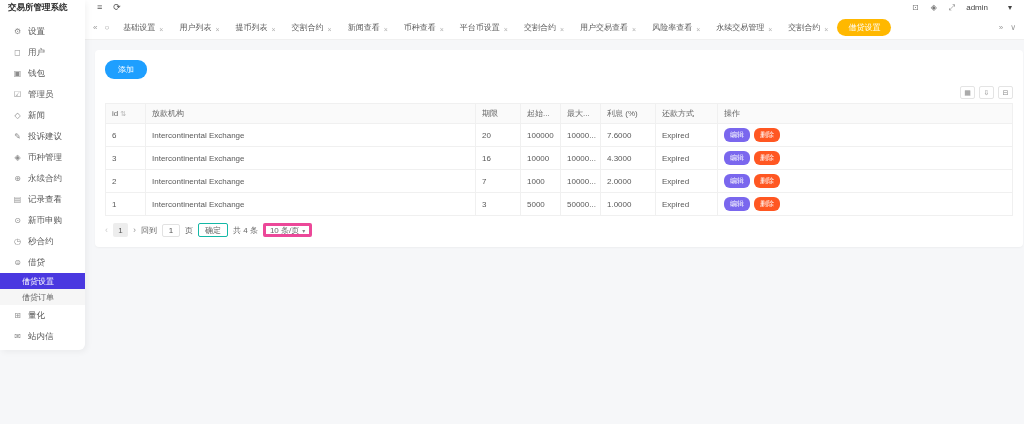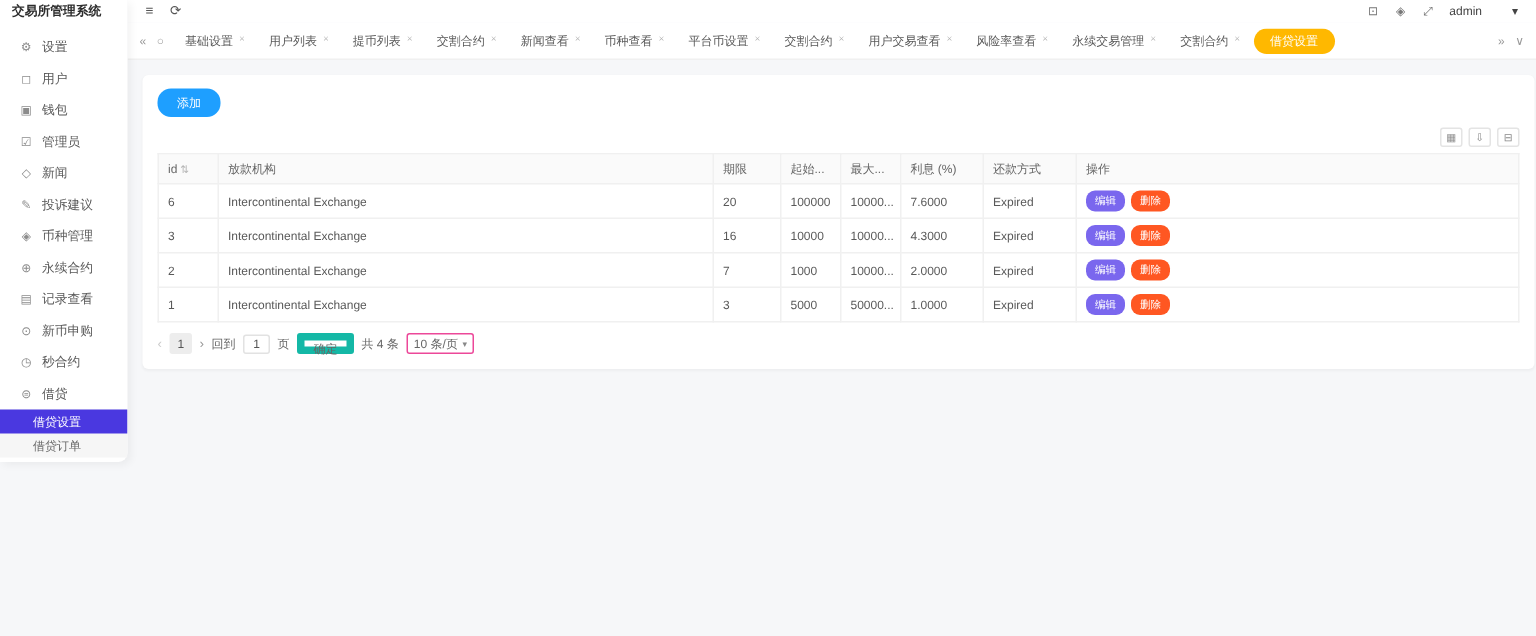--- a/index.html
+++ b/index.html
@@ -1,21 +1,21 @@
 <!DOCTYPE html>
 <html><head>
 <meta charset="utf-8">
 <style>
   * { box-sizing: border-box; margin: 0; padding: 0; }
   html,body { width:1024px; height:424px; overflow:hidden; }
   body { font-family:"Liberation Sans","DejaVu Sans",sans-serif; background:#f6f7f9; color:#595959; }
   .app { display:flex; width:1024px; height:424px; }
 
   
-  .sidebar { width:85px; min-width:85px; height:308px; background:#fff; z-index:3;
+  .sidebar { width:85px; min-width:85px; height:350px; background:#fff; z-index:3;
              box-shadow:2px 2px 6px rgba(0,0,0,.05); border-radius:0 0 6px 0;
              display:flex; flex-direction:column; }
   .logo { height:15px; line-height:15px; padding-left:8px; font-size:8.5px; font-weight:bold; color:#2d2d2d; white-space:nowrap; }
   .menu { flex:1; padding-top:6px; overflow:hidden; }
   .menu-item { height:21px; display:flex; align-items:center; gap:6px; padding-left:13px;
                font-size:8.5px; color:#595959; cursor:pointer; white-space:nowrap; }
   .menu-item .mi-icon { font-size:8px; color:#8c8c8c; width:9px; text-align:center; }
   .submenu { background:#f6f6f6; }
   .sub-item { height:16px; display:flex; align-items:center; padding-left:22px;
               font-size:8px; color:#666; cursor:pointer; white-space:nowrap; }
@@ -26,22 +26,22 @@
   .topbar { height:15px; background:#fff; display:flex; align-items:center; padding:0 12px; gap:11px; }
   .tb-icon { font-size:9px; color:#555; cursor:pointer; line-height:1; }
   .tb-spacer { flex:1; }
   .tb-right-icon { font-size:8px; color:#777; cursor:pointer; }
   .user-drop { font-size:8px; color:#444; cursor:pointer; display:flex; align-items:center; gap:20px; }
 
   .tabbar { height:25px; background:#fff; border-bottom:1px solid #f0f0f0;
             display:flex; align-items:center; padding:0 8px; gap:7px; }
   .tab-ctrl { font-size:8px; color:#999; cursor:pointer; }
   .tabs { display:flex; align-items:center; gap:2px; flex:1; min-width:0; overflow:hidden; }
-  .tab { display:flex; align-items:flex-start; gap:4px; padding:3px 7px; font-size:8px;
-         color:#595959; cursor:pointer; white-space:nowrap;font-family:Liberation Serif, serif; }
+  .tab { display:flex; align-items:flex-end; gap:4px; padding:3px 7px; font-size:8px;
+         color:#595959; cursor:pointer; white-space:nowrap; }
   .tab .tab-close { color:#b0b0b0; font-size:7px; }
   .tab.active { background:#ffb800; color:#fff; border-radius:9px; padding:3px 11px; }
 
   .content { flex:1; background:#f6f7f9; padding:10px 1px 0 10px; }
   .card { background:#fff; border-radius:4px; padding:8px 10px 10px; box-shadow:0 1px 2px rgba(0,0,0,.04); }
   .add-btn { background:#1e9fff; color:#fff; border:none; border-radius:9px;
              font-size:8px; padding:4px 13px; cursor:pointer; }
   .tool-row { display:flex; justify-content:flex-end; gap:4px; margin:7px 0 4px; }
   .tool-btn { width:15px; height:13px; border:1px solid #e4e4e4; border-radius:2px; background:#fff;
               color:#8a8a8a; font-size:7px; display:flex; align-items:center; justify-content:center; cursor:pointer; }
@@ -57,23 +57,23 @@
   .act-edit { background:#7a67ee; }
   .act-del  { background:#ff5722; }
 
   .pagination { display:flex; align-items:center; gap:5px; margin-top:7px; font-size:8px; color:#666; }
   .pg-arrow { color:#999; cursor:pointer; font-size:9px; }
   .pg-arrow.disabled { color:#ccc; }
   .pg-num { min-width:15px; height:14px; background:#ededed; border-radius:2px; color:#555;
             display:flex; align-items:center; justify-content:center; cursor:pointer; }
   .pg-input { width:18px; height:13px; border:1px solid #e2e2e2; border-radius:2px;
               font-size:8px; text-align:center; color:#555; }
-  .pg-btn { height:14px; border:5px solid #14b8a6; border-radius:2px; background:#fff;
+  .pg-btn { height:14px; border:1px solid #14b8a6; border-radius:2px; background:#fff;
             font-size:8px; color:#666; padding:0 6px; cursor:pointer; }
-  .pg-select { height:14px; border:1px solid #ec4899; border-radius:2px; background:#fff;
+  .pg-select { height:14px; border:3px solid #ec4899; border-radius:2px; background:#fff;
                display:flex; align-items:center; gap:3px; padding:0 4px; cursor:pointer; }
   .pg-select .caret { font-size:6px; color:#888; }
 </style>
 </head>
 <body>
 
 <div class="app">
 
   <aside class="sidebar">
     <div class="logo">交易所管理系统</div>

